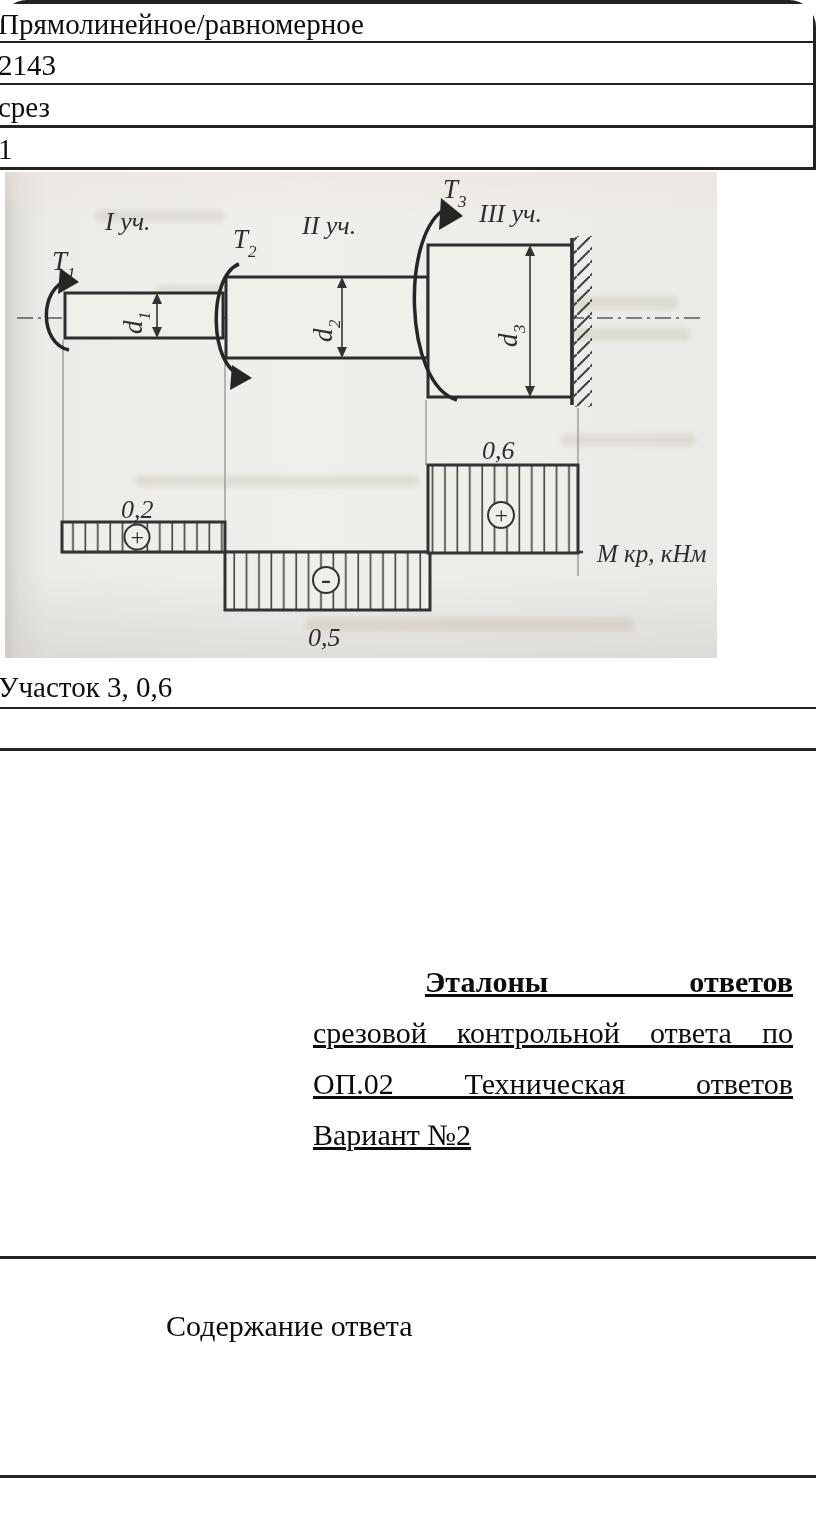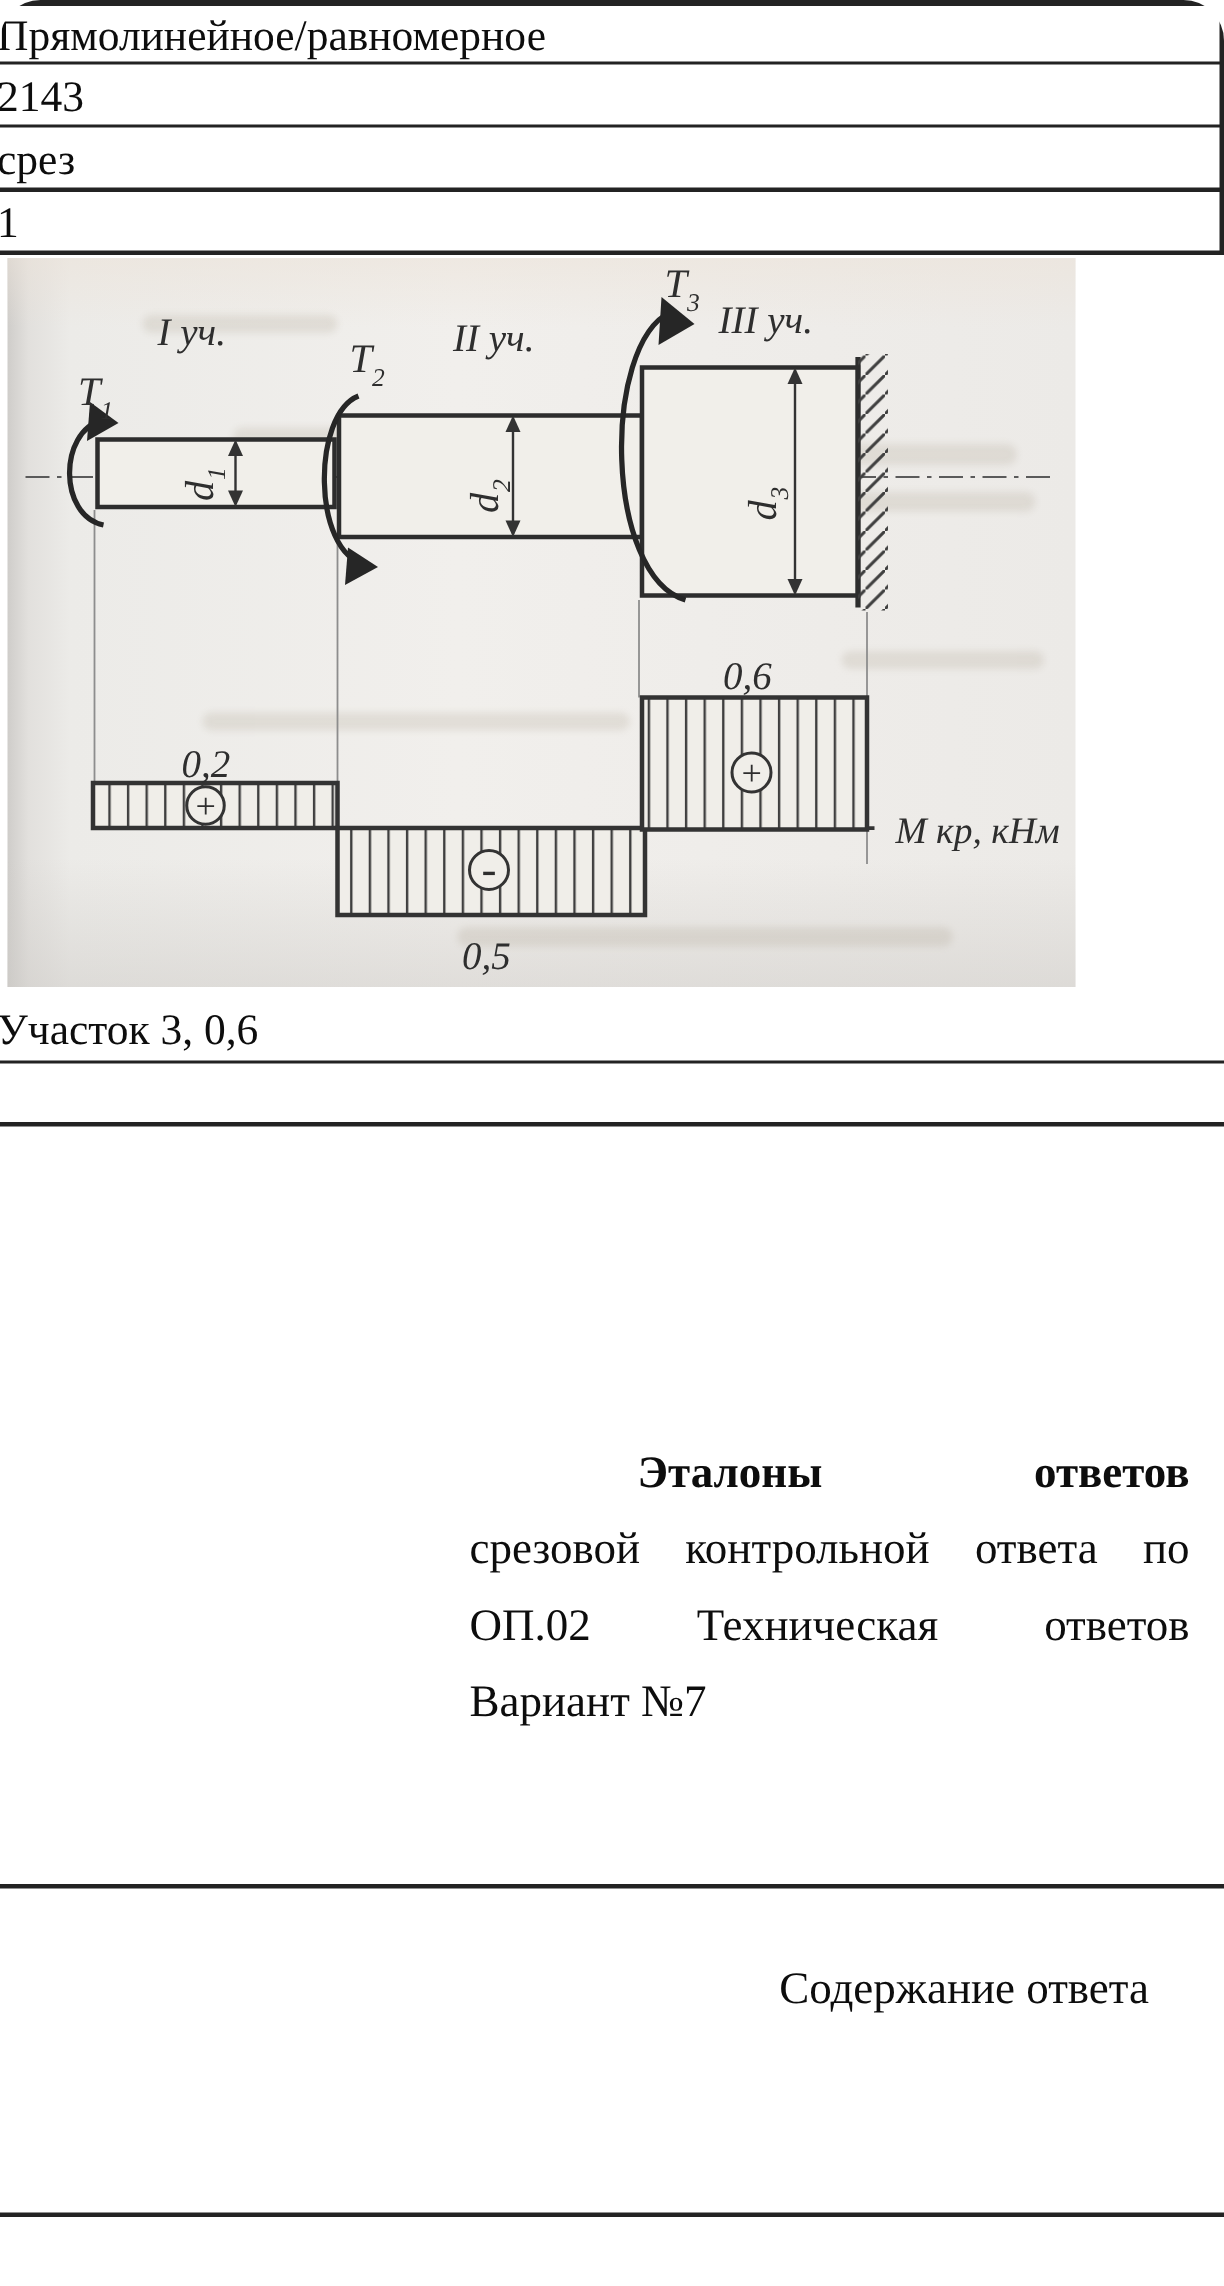--- a/index.html
+++ b/index.html
@@ -6,26 +6,26 @@
   .page{position:relative;width:816px;height:1524px;background:#ffffff;overflow:hidden;
         font-family:"Liberation Serif","DejaVu Serif",serif;color:#0d0d0d;border-radius:27px;}
   .hline{position:absolute;left:0;width:816px;background:#232323;}
   .vline{position:absolute;background:#232323;}
   .cell-text{position:absolute;left:-2px;font-size:29px;line-height:36px;white-space:nowrap;}
   .scan{position:absolute;left:5px;top:172px;width:712px;height:486px;
         background:
           linear-gradient(180deg, rgba(236,227,217,0.55) 0px, rgba(236,227,217,0.0) 46px, rgba(0,0,0,0) 400px, rgba(203,200,196,0.45) 486px),
           linear-gradient(90deg, #cfcdca 0px, #e2e0dd 14px, #ecebe8 42px, #f1efec 300px, #eceae7 711px);}
   .scan svg{position:absolute;left:0;top:0;}
-  .answers{position:absolute;left:313px;top:956px;width:480px;font-size:30px;}
+  .answers{position:absolute;left:313px;top:956px;width:480px;font-size:30px;text-decoration:underline;}
   .ans-line{height:51px;line-height:51px;text-align:justify;text-align-last:justify;white-space:normal;}
   .ans-line.first{font-weight:bold;padding-left:112px;width:368px;}
   .ans-line.last{text-align:left;text-align-last:left;}
   .content-header{position:absolute;left:166px;top:1306px;width:600px;
-                  text-align:right;font-size:30px;line-height:40px;}
+                  text-align:left;font-size:30px;line-height:40px;}
   .fig-label{font-family:"Liberation Serif","DejaVu Serif",serif;font-style:italic;fill:#2e2e2e;}
 </style>
 </head>
 <body>
 
 <div class="page">
 
   <div class="hline" style="top:0;height:4px;"></div>
   <div class="hline" style="top:41px;height:2px;"></div>
   <div class="hline" style="top:83px;height:2px;"></div>
@@ -154,18 +154,18 @@
       <text class="fig-label" x="303" y="474" font-size="26">0,5</text>
       <text class="fig-label" x="477" y="287" font-size="26">0,6</text>
       <text class="fig-label" x="592" y="390" font-size="25">М кр, кНм</text>
     </svg>
   </div>
 
   <div class="answers">
     <div class="ans-line first">Эталоны ответов</div>
     <div class="ans-line">срезовой контрольной ответа по</div>
     <div class="ans-line">ОП.02 Техническая ответов</div>
-    <div class="ans-line last">Вариант №7</div>
+    <div class="ans-line last">Вариант №2</div>
   </div>
 
   <div class="content-header">Содержание ответа</div>
 
 </div>
 
 </body></html>

